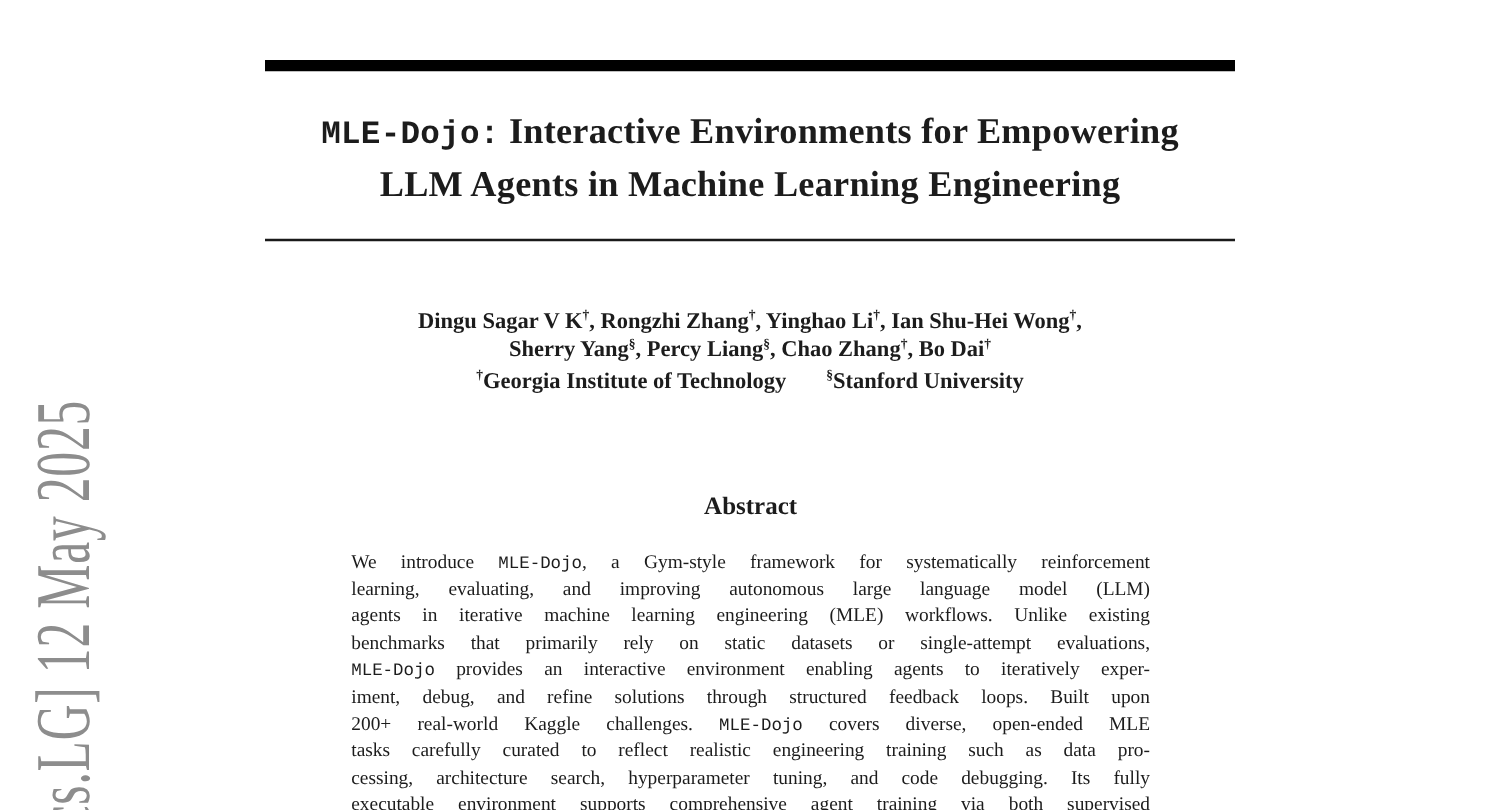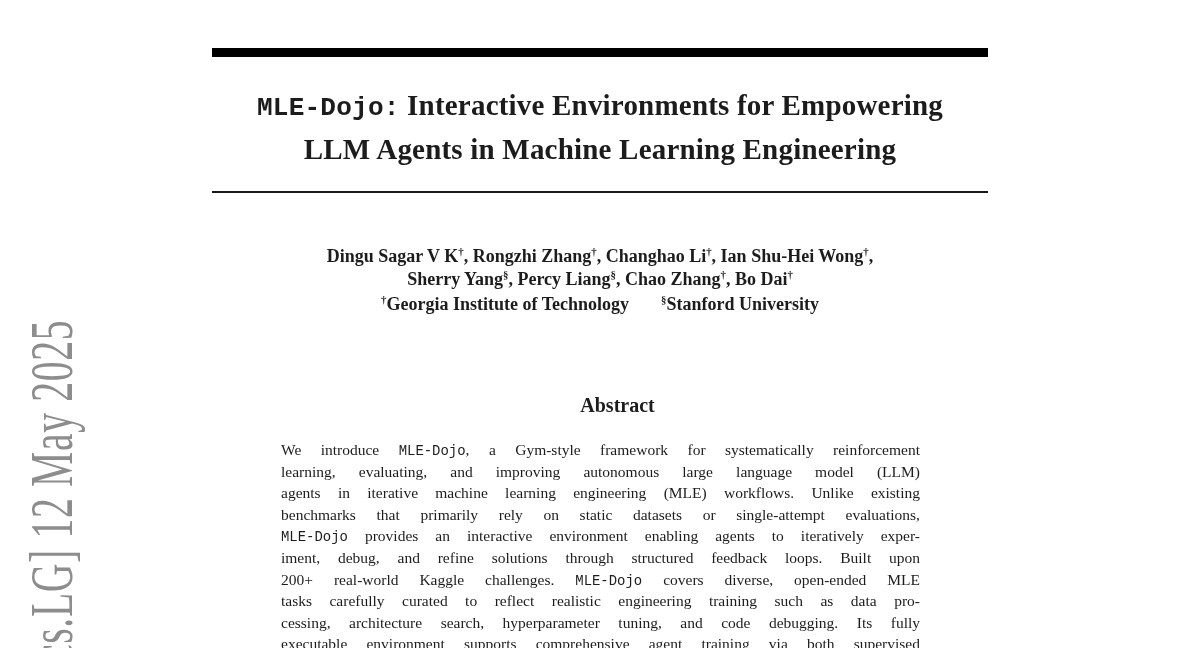--- a/index.html
+++ b/index.html
@@ -37,21 +37,21 @@
   }
 
   .authors {
     position: absolute; left: 212px; width: 776px; top: 245px;
     text-align: center; font-weight: bold;
     font-size: 18px; line-height: 23px;
   }
   .affil { font-weight: bold; font-size: 18px; padding-top: 2px; }
 
   .abs-head {
-    position: absolute; left: 298px; width: 639px; top: 393px;
+    position: absolute; left: 281px; width: 639px; top: 393px;
     text-align: center; font-weight: bold; font-size: 20px; line-height: 24px;
   }
   .abs-body {
     position: absolute; left: 281px; width: 639px; top: 439px;
     font-size: 15.5px;
   }
   .abs-line {
     height: 21.6px; line-height: 21.6px;
     text-align: justify; text-align-last: justify;
     white-space: normal; overflow: hidden;
@@ -71,21 +71,21 @@
   <div class="rule rule-thick"></div>
 
   <div class="title">
     <div><span class="code">MLE-Dojo:</span><span> Interactive Environments for Empowering</span></div>
     <div>LLM Agents in Machine Learning Engineering</div>
   </div>
 
   <div class="rule rule-thin"></div>
 
   <div class="authors">
-    <div><span>Dingu Sagar V K</span><span class="sup">†</span><span>, Rongzhi Zhang</span><span class="sup">†</span><span>, Changhao Li</span><span class="sup">†</span><span>, Ian Shu-Hei Wong</span><span class="sup">†</span><span>,</span></div>
+    <div><span>Dingu Sagar V K</span><span class="sup">†</span><span>, Rongzhi Zhang</span><span class="sup">†</span><span>, Yinghao Li</span><span class="sup">†</span><span>, Ian Shu-Hei Wong</span><span class="sup">†</span><span>,</span></div>
     <div><span>Sherry Yang</span><span class="sup">§</span><span>, Percy Liang</span><span class="sup">§</span><span>, Chao Zhang</span><span class="sup">†</span><span>, Bo Dai</span><span class="sup">†</span></div>
     <div class="affil"><span class="sup">†</span><span>Georgia Institute of Technology</span><span class="gap"></span><span class="sup">§</span><span>Stanford University</span></div>
   </div>
 
   <div class="abs-head">Abstract</div>
 
   <div class="abs-body">
       <div class="abs-line"><span>We introduce </span><span class="code">MLE-Dojo</span><span>, a Gym-style framework for systematically reinforcement</span></div>
       <div class="abs-line"><span>learning, evaluating, and improving autonomous large language model (LLM)</span></div>
       <div class="abs-line"><span>agents in iterative machine learning engineering (MLE) workflows. Unlike existing</span></div>

